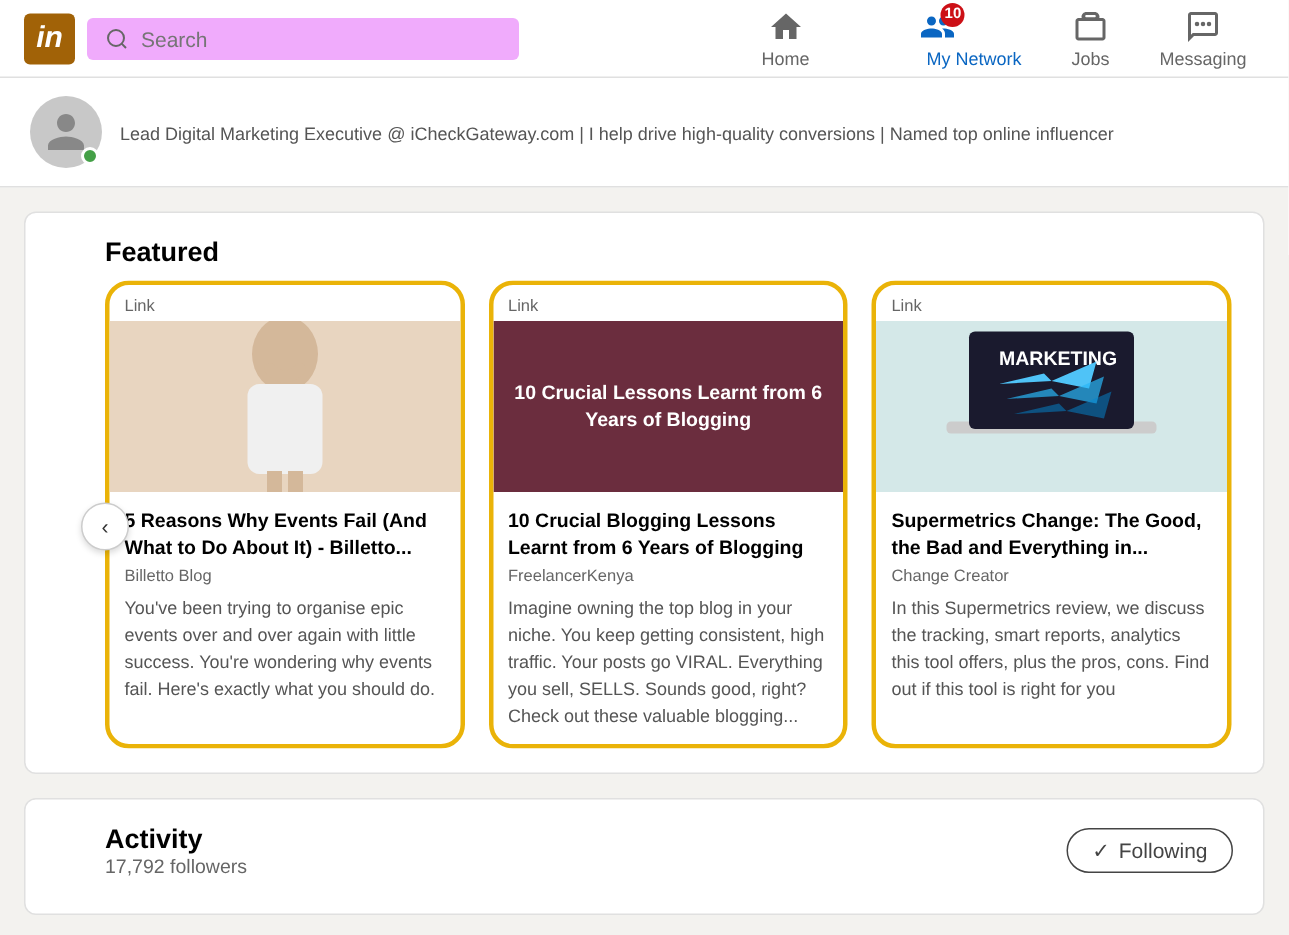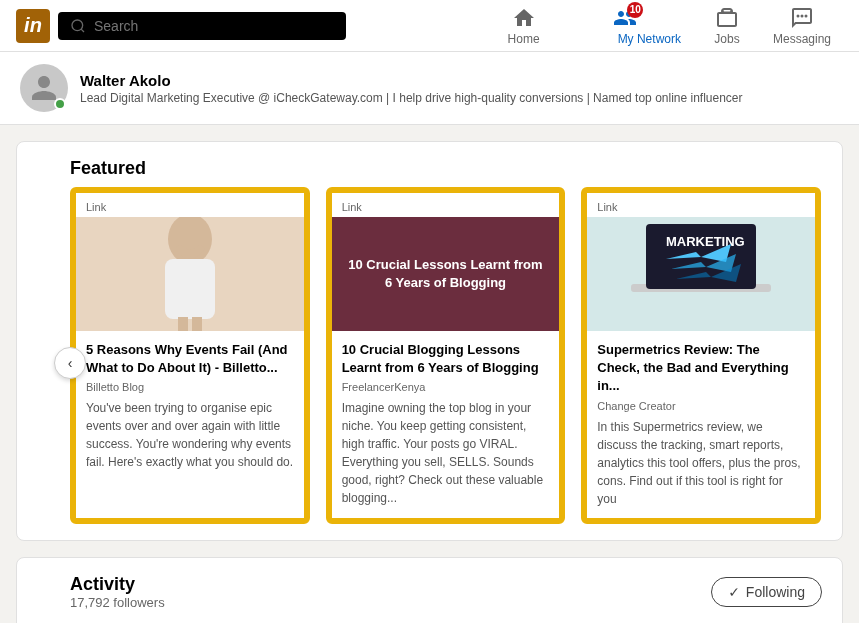--- a/index.html
+++ b/index.html
@@ -20,21 +20,21 @@
     .linkedin-logo {
       width: 34px; height: 34px;
       background: #a16207;
       border-radius: 4px;
       display: flex; align-items: center; justify-content: center;
       color: #fff; font-weight: 900; font-size: 20px; font-style: italic;
       margin-right: 8px; flex-shrink: 0;
     }
     .search-bar {
       display: flex; align-items: center;
-      background: #000000;
+      background: #f0abfc;
       border-radius: 4px;
       padding: 6px 12px;
       width: 288px;
       gap: 8px;
     }
     .search-bar input {
       border: none; background: transparent; outline: none;
       font-size: 14px; color: #666; width: 100%;
     }
     .search-icon-svg { color: #666; flex-shrink: 0; }
@@ -93,21 +93,21 @@
       padding: 16px 20px 8px;
     }
     .featured-container {
       position: relative; padding: 0 20px 16px;
     }
     .featured-cards {
       display: flex; gap: 16px; overflow: hidden;
     }
     .featured-card {
       flex: 0 0 calc(33.33% - 11px);
-      border: 6px solid #eab308; border-radius: 6px;
+      border: 3px solid #eab308; border-radius: 16px;
       overflow: hidden; cursor: pointer;
     }
     .card-type-label {
       font-size: 11px; color: #666;
       padding: 8px 10px 4px;
     }
     
     .card-img-placeholder {
       width: 100%; height: 114px;
       display: flex; align-items: center; justify-content: center;
@@ -214,21 +214,20 @@
 <div class="profile-header">
   <div class="avatar-wrap">
     <div class="avatar">
       <svg width="30" height="30" viewBox="0 0 24 24" fill="#888">
         <path d="M12 12c2.7 0 4.8-2.1 4.8-4.8S14.7 2.4 12 2.4 7.2 4.5 7.2 7.2 9.3 12 12 12zm0 2.4c-3.2 0-9.6 1.6-9.6 4.8v2.4h19.2v-2.4c0-3.2-6.4-4.8-9.6-4.8z"></path>
       </svg>
     </div>
     <div class="avatar-status"></div>
   </div>
   <div class="profile-info">
-    <div class="name">Walter Akolo</div>
     <div class="headline">Lead Digital Marketing Executive @ iCheckGateway.com | I help drive high-quality conversions | Named top online influencer</div>
   </div>
 </div>
 
 <div class="main-content">
 
   <div class="section-card">
     <div class="section-title">Featured</div>
     <div class="featured-container">
       <button class="carousel-btn">‹</button>
@@ -275,21 +274,21 @@
 
               <rect x="35" y="20" width="110" height="65" rx="4" fill="#1a1a2e"></rect>
 
               <text x="55" y="42" font-size="13" font-weight="bold" fill="#fff">MARKETING</text>
               <path d="M55 55 L85 48 L90 53 L120 40 L115 58 L90 53" fill="#4fc3f7"></path>
               <path d="M60 65 L90 58 L95 63 L125 50 L120 68 L95 63" fill="#29b6f6" opacity="0.7"></path>
               <path d="M65 75 L95 68 L100 73 L130 60 L125 78 L100 73" fill="#0288d1" opacity="0.5"></path>
             </svg>
           </div>
           <div class="card-body">
-            <div class="card-title">Supermetrics Review: The Check, the Bad and Everything in...</div>
+            <div class="card-title">Supermetrics Change: The Good, the Bad and Everything in...</div>
             <div class="card-source">Change Creator</div>
             <div class="card-desc">In this Supermetrics review, we discuss the tracking, smart reports, analytics this tool offers, plus the pros, cons. Find out if this tool is right for you</div>
           </div>
         </div>
 
       </div>
     </div>
   </div>
 
   <div class="section-card">

